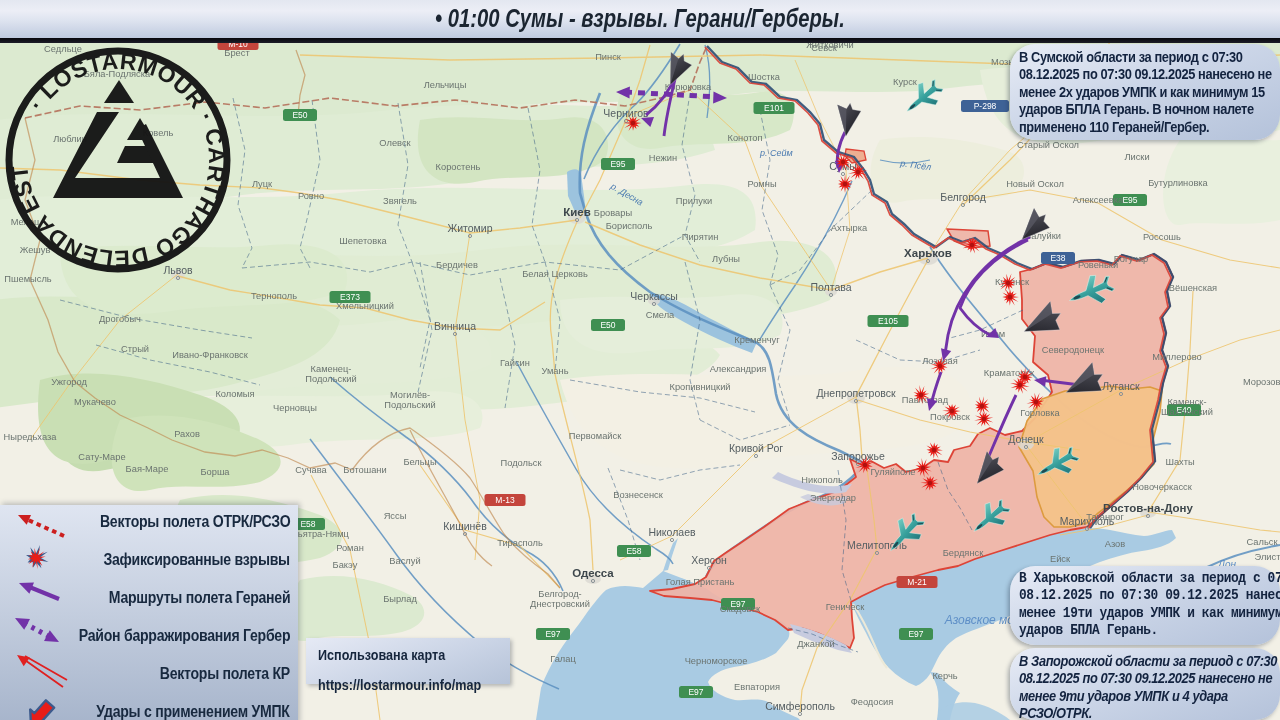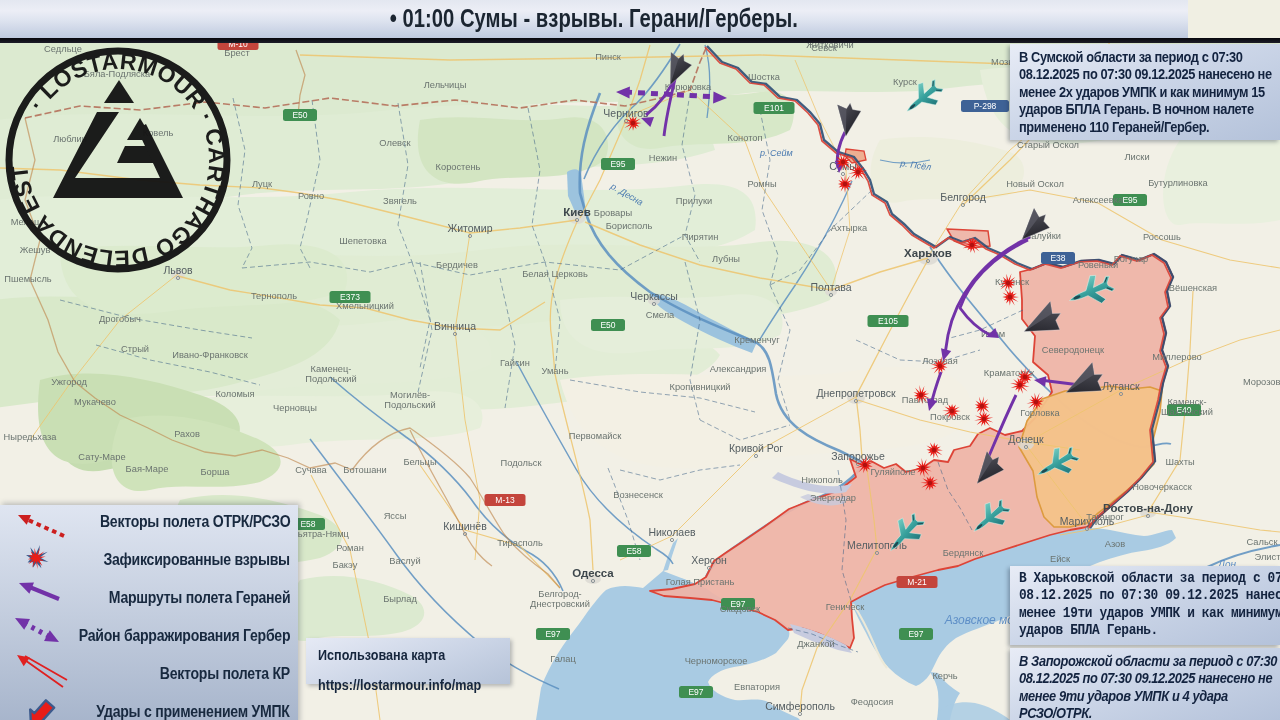--- a/index.html
+++ b/index.html
@@ -1,24 +1,24 @@
 <!DOCTYPE html>
 <html><head><meta charset="utf-8">
 <style>
 * { margin:0; padding:0; box-sizing:border-box; }
 html,body { width:1280px; height:720px; overflow:hidden; background:#f0efe3; font-family:"Liberation Sans",sans-serif; }
 #stage { position:relative; width:1280px; height:720px; }
-#topbar { position:absolute; left:0; top:0; width:1188px; height:38px;
+#topbar { position:absolute; left:0; top:0; width:1280px; height:38px;
   background:linear-gradient(to bottom,#e3e7f0 0%,#eceef6 28%,#dde3ef 55%,#bfcadf 100%);
-  text-align:center; z-index:20; }
+  text-align:center; z-index:20;font-style:italic; }
 #topbar .t { display:inline-block; font-size:25px; font-weight:bold; color:#1b2531; line-height:36px; transform:scaleX(0.81); transform-origin:center; white-space:nowrap; }
 #topline { position:absolute; left:0; top:38px; width:1280px; height:5px; background:linear-gradient(to bottom,#07070d,#1d1d28); z-index:20; }
 .infobox { position:absolute; left:1010px; width:270px; white-space:nowrap; background:linear-gradient(160deg,#e8ecf6 0%,#ccd6e8 45%,#b4c2da 100%);
   color:#13233f; font-size:15px; font-weight:bold; line-height:17.4px; letter-spacing:-0.45px; padding:4px 0 5px 9px;
-  box-shadow:-2px 2px 4px rgba(30,40,60,0.35); z-index:10; }
+  box-shadow:-2px 2px 4px rgba(30,40,60,0.35); z-index:10;border-radius:25px; }
 #legend { position:absolute; left:0; top:505px; width:298px; height:221px;
   background:linear-gradient(to bottom,#dfe5f1 0%,#c3cdde 50%,#a6b4cb 100%);
   box-shadow:2px -2px 5px rgba(30,40,60,0.25); z-index:10; }
 #legend .lt { position:absolute; right:8px; font-size:16px; font-weight:bold; color:#18293f; white-space:nowrap; letter-spacing:-0.3px; transform:scaleX(0.88); transform-origin:right center; }
 .li { position:absolute; }
 .ib { display:inline-block; transform:scaleX(0.855); transform-origin:left top; }
 #srcbox { position:absolute; left:306px; top:638px; width:204px; height:46px; white-space:nowrap;
   background:linear-gradient(160deg,#e6eaf5 0%,#c9d3e5 60%,#b6c3d8 100%);
   color:#16263d; font-size:14px; font-weight:bold; line-height:30px; padding:2px 0 0 12px;
   box-shadow:2px 2px 4px rgba(30,40,60,0.3); z-index:10; }

